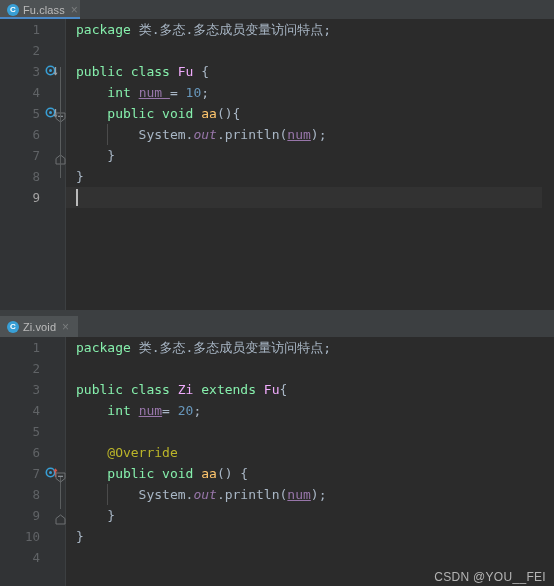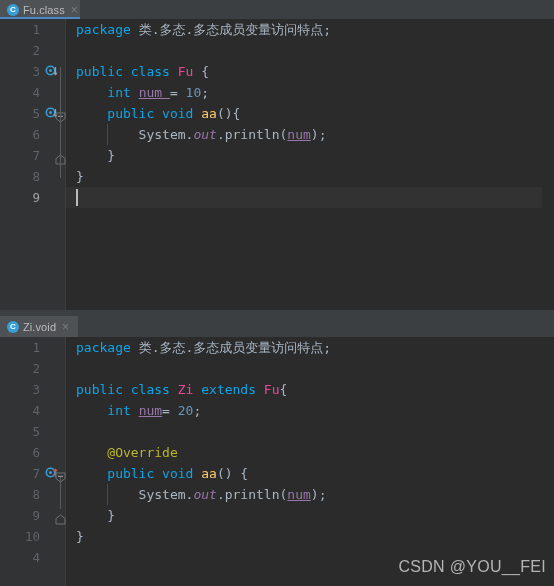--- a/index.html
+++ b/index.html
@@ -59,22 +59,22 @@
 
   .lines { position: absolute; left: 66px; top: 0; right: 0; height: 100%; }
 
   
   .currentline-strip {
     position:absolute; left:0; right:0; height:21px; background:#323232;
     pointer-events:none;
   }
 
   
-  .kw  { color: #0ea5e9; }
-  .cls { color: #ec4899; }
+  .kw  { color: #86efac; }
+  .cls { color: #f0abfc; }
   .fld { color: #9876aa; text-decoration: underline; }
   .num-lit { color: #6897bb; }
   .mth { color: #ffc66d; }
   .ann { color: #bbb529; }
   .pln { color: #a9b7c6; }
   .stat { color: #9876aa; font-style: italic; }
 
   
   .glyph { position: absolute; width: 16px; height: 16px; }
   .glyph svg { display:block; }
@@ -91,23 +91,23 @@
   
   .caret {
     position: absolute; width: 2px; height: 17px; background: #bbbbbb; top: 2px;
   }
 
   
   .scrollbar { position:absolute; right:0; top:0; width:12px; height:100%; background:#2b2b2b; }
 
   
   .watermark {
-    position: absolute; right: 8px; bottom: 10px;
+    position: absolute; right: 8px; bottom: 2px;
     font-family: "Liberation Sans", sans-serif;
-    font-size: 16px; color: #b4b4b4; letter-spacing: .3px;
+    font-size: 12px; color: #b4b4b4; letter-spacing: .3px;
   }
 </style>
 </head>
 <body>
 
 <div class="ide">
 
   <div class="pane top">
 
     <div class="tabbar">

